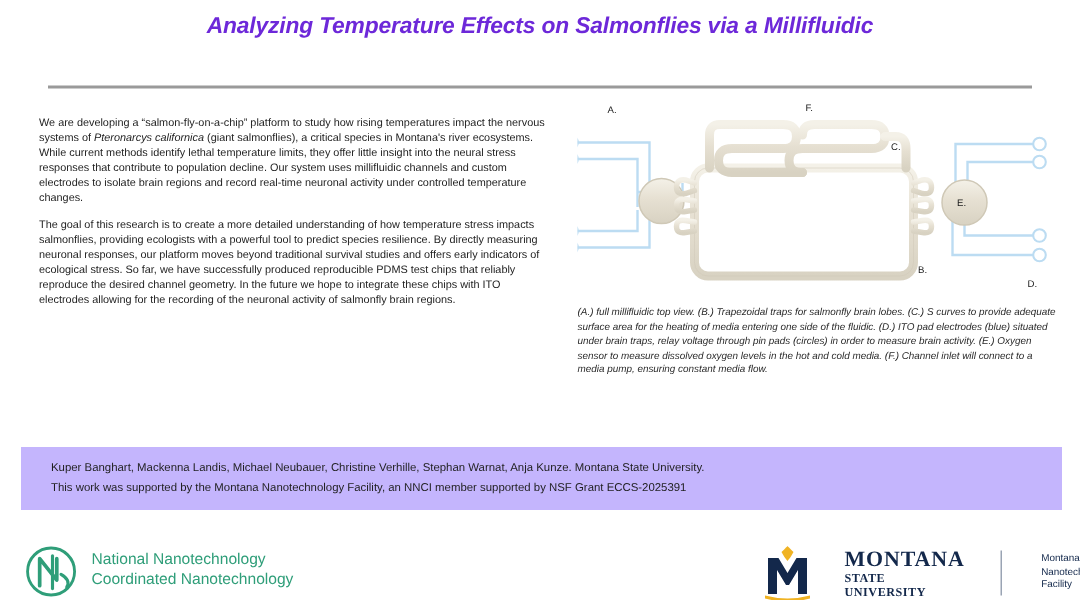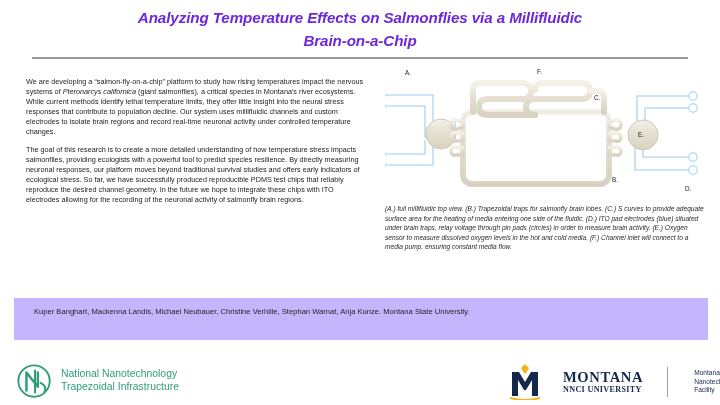--- a/index.html
+++ b/index.html
@@ -91,21 +91,20 @@
     color:#13284b;font-size:6.6px;line-height:8.4px;
   }
 </style>
 </head>
 <body>
 
 <div class="poster">
 
   <div class="title-block">
     <div class="title-line">Analyzing Temperature Effects on Salmonflies via a Millifluidic</div>
-    <div class="title-line">Brain-on-a-Chip</div>
   </div>
   <div class="title-rule"></div>
 
   <div class="left-col">
     <p class="para"><span>We are developing a “salmon-fly-on-a-chip” platform to study how rising temperatures impact the nervous systems of </span><em>Pteronarcys californica</em><span> (giant salmonflies), a critical species in Montana's river ecosystems. While current methods identify lethal temperature limits, they offer little insight into the neural stress responses that contribute to population decline. Our system uses millifluidic channels and custom electrodes to isolate brain regions and record real-time neuronal activity under controlled temperature changes.</span></p>
     <p class="para">The goal of this research is to create a more detailed understanding of how temperature stress impacts salmonflies, providing ecologists with a powerful tool to predict species resilience. By directly measuring neuronal responses, our platform moves beyond traditional survival studies and offers early indicators of ecological stress. So far, we have successfully produced reproducible PDMS test chips that reliably reproduce the desired channel geometry. In the future we hope to integrate these chips with ITO electrodes allowing for the recording of the neuronal activity of salmonfly brain regions.</p>
   </div>
 
   <div class="fig-wrap">
     <svg class="fig-svg" viewBox="0 0 322 140">
@@ -179,44 +178,45 @@
       <text x="227" y="118" font-size="6.4" fill="#1a1a1a" font-family="Liberation Sans, sans-serif">B.</text>
       <text x="253" y="73" font-size="6.4" fill="#1a1a1a" font-family="Liberation Sans, sans-serif">E.</text>
       <text x="300" y="127" font-size="6.4" fill="#1a1a1a" font-family="Liberation Sans, sans-serif">D.</text>
     </svg>
   </div>
 
   <div class="fig-caption">(A.) full millifluidic top view.  (B.) Trapezoidal traps for salmonfly brain lobes. (C.) S curves to provide adequate surface area for the heating of media entering one side of the fluidic. (D.) ITO pad electrodes (blue) situated under brain traps, relay voltage through pin pads (circles) in order to measure brain activity. (E.) Oxygen sensor to measure dissolved oxygen levels in the hot and cold media. (F.) Channel inlet will connect to a media pump, ensuring constant media flow.</div>
 
   <div class="footer-band">
     <div class="footer-line l1">Kuper Banghart, Mackenna Landis, Michael Neubauer, Christine Verhille, Stephan Warnat, Anja Kunze. Montana State University.</div>
+    <div class="footer-line l2">This work was supported by the Montana Nanotechnology Facility, an NNCI member supported by NSF Grant ECCS-2025391</div>
   </div>
 
   <div class="logo-nnci">
     <svg class="nnci-mark" viewBox="0 0 40 40">
       <circle cx="19" cy="20" r="16.5" fill="none" stroke="#2f9e79" stroke-width="2"></circle>
       <path d="M11 30 L11 11 L23 26 L23 11" fill="none" stroke="#2f9e79" stroke-width="2.6" stroke-linecap="round" stroke-linejoin="round"></path>
       <path d="M20 9 L20 32" stroke="#2f9e79" stroke-width="2.2" stroke-linecap="round"></path>
       <path d="M26 22 Q33 26 30 31" fill="none" stroke="#2f9e79" stroke-width="2.2" stroke-linecap="round"></path>
     </svg>
     <div class="nnci-text">
       <span>National Nanotechnology</span>
-      <span>Trapezoidal Infrastructure</span>
+      <span>Coordinated Nanotechnology</span>
     </div>
   </div>
 
   <div class="logo-msu">
     <svg class="msu-mark" viewBox="0 0 34 36">
       <path d="M13 4 Q17 0 17 0 Q17 0 21 4 Q19 8 17 10 Q15 8 13 4 Z" fill="#f0b323"></path>
       <path d="M4 32 L4 8 L11 8 L17 18 L23 8 L30 8 L30 32 L24 32 L24 16 L18 26 L16 26 L10 16 L10 32 Z" fill="#13284b"></path>
       <path d="M2 33 Q17 37 32 33 L32 35 Q17 39 2 35 Z" fill="#f0b323"></path>
     </svg>
     <div class="msu-words">
       <span class="msu-montana">MONTANA</span>
-      <span class="msu-state">NNCI UNIVERSITY</span>
+      <span class="msu-state">STATE UNIVERSITY</span>
     </div>
     <div class="msu-divider"></div>
     <div class="msu-facility">
       <span>Montana</span>
       <span>Nanotechnology</span>
       <span>Facility</span>
     </div>
   </div>
 
 </div>

